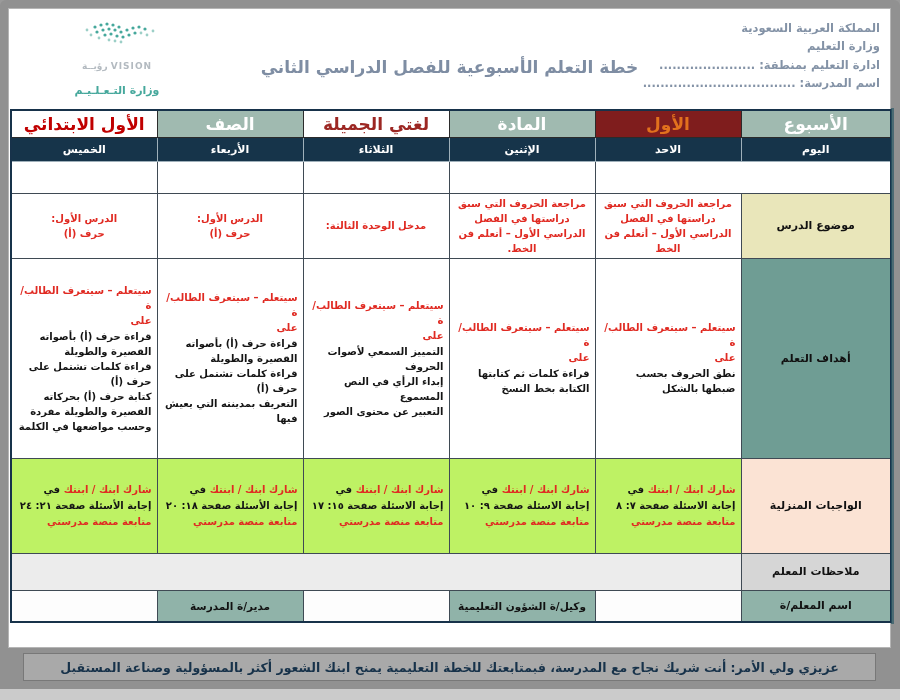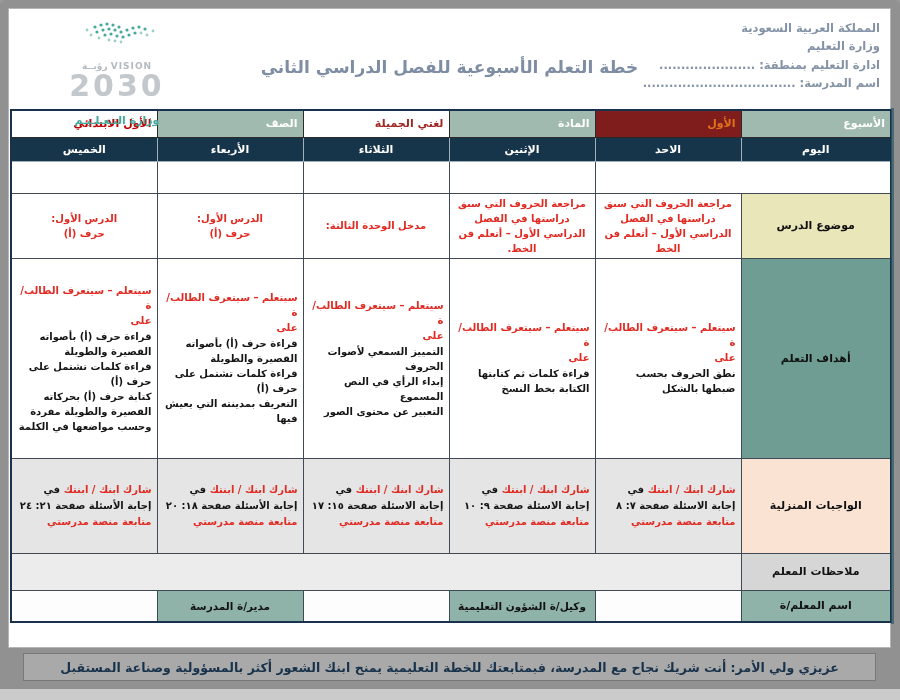--- a/index.html
+++ b/index.html
@@ -21,21 +21,21 @@
   .logo .year { font-size:30px; color:#c3c8cd; font-weight:bold; letter-spacing:3px; line-height:1; }
   .logo .moe { font-size:11px; color:#46a89c; font-weight:bold; margin-top:13px; }
 
   
   table { width:880px; margin:0 1px; border-collapse:collapse; direction:rtl; table-layout:fixed; }
   table { border:2px solid #17324a; }
   td { border:1px solid #3f4a54; vertical-align:middle; padding:2px 5px; overflow:hidden; }
   col { width:146px; } col.last { width:150px; }
 
   tr.toprow { height:27px; }
-  tr.toprow td { font-size:11px; font-weight:bold; text-align:right; border-color:#2b2b2b; }
+  tr.toprow td { font-size:17px; font-weight:bold; text-align:center; border-color:#2b2b2b; }
   .cell-sage { background:#a0bab0; color:#ffffff; }
   .val-week  { color:#e2711d; background:#7f1d1d; }
   .val-subj  { color:#9c2723; background:#fff; }
   .val-grade { color:#c00000; background:#fff; }
 
   tr.days { height:24px; }
   tr.days td { background:#16344a; color:#ffffff; font-size:11px; font-weight:bold;
                text-align:center; border:1px solid #9fb0ba; border-top:1px solid #ffffff; }
 
   tr.gap { height:32px; }
@@ -51,21 +51,21 @@
   .red { color:#e02a22; }
   .preline { white-space:pre-line; }
   tr.topic td.data { background:#fff; font-size:10px; font-weight:bold; text-align:center; line-height:1.5; }
 
   tr.obj { height:200px; }
   tr.obj td.data { background:#fff; font-size:10px; font-weight:bold; text-align:right; line-height:1.5; }
   .obj-head { color:#e02a22; margin-bottom:1px; }
   .obj-body { color:#141414; }
 
   tr.hw { height:95px; }
-  tr.hw td.data { background:#e5e5e5; font-size:10px; font-weight:bold; text-align:right; line-height:1.6; }
+  tr.hw td.data { background:#bef264; font-size:10px; font-weight:bold; text-align:right; line-height:1.6; }
   .hw-black { color:#141414; }
 
   tr.notes { height:37px; }
   tr.notes td.blank { background:#ececec; }
 
   tr.tname { height:32px; }
   tr.tname td.blank { background:#fdfdfd; }
   tr.tname td.teal { background:#90b3a9; font-size:10.5px; font-weight:bold; text-align:center; color:#111; }
 
   .footer-bar { margin:30px 14px 0 14px; height:28px; background:#a9a9a9; border:1px solid #787878;
@@ -116,21 +116,20 @@
               <circle cx="42" cy="17" r="1.4"></circle>
             <circle cx="84" cy="12" r="1.4"></circle>
               <circle cx="90" cy="14" r="1.4"></circle>
               <circle cx="96" cy="10" r="1.4"></circle>
             <circle cx="52" cy="19" r="1.4"></circle>
               <circle cx="58" cy="20" r="1.4"></circle>
               <circle cx="64" cy="21" r="1.4"></circle>
           </g>
         </svg>
         <div class="vision-line">رؤيــة VISION</div>
-        <div class="year">2030</div>
         <div class="moe">وزارة التـعـلـيـم</div>
       </div>
     </div>
 
     <table>
       <colgroup>
         <col class="last">
           <col>
           <col>
           <col>

